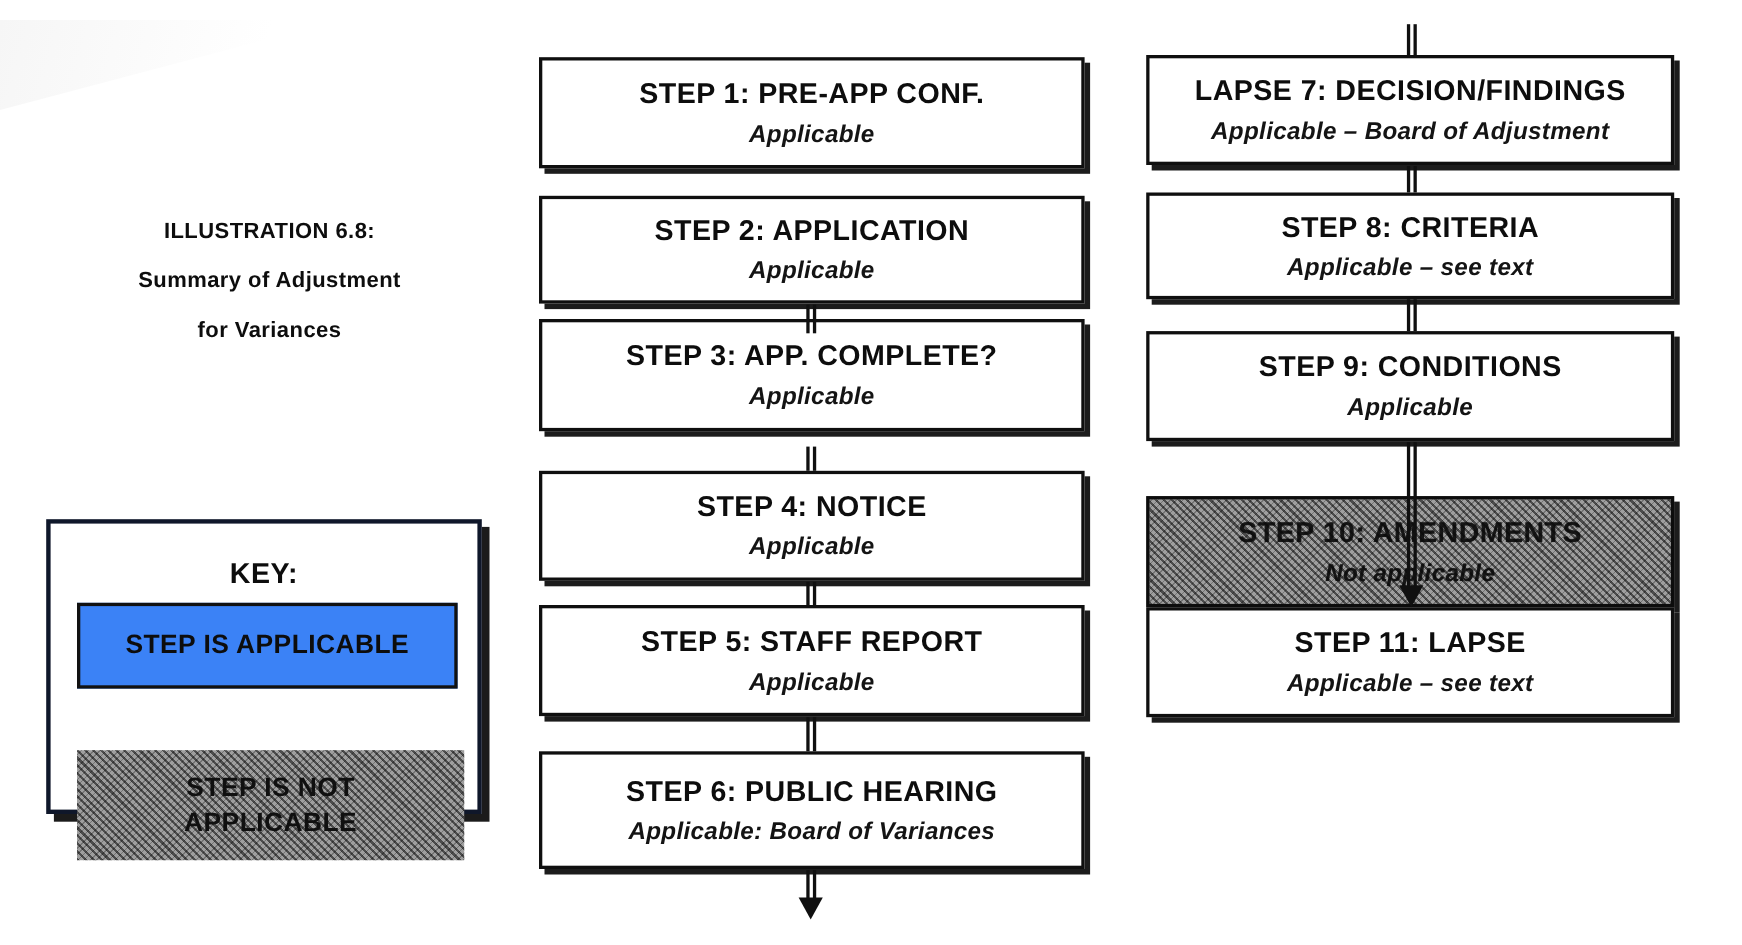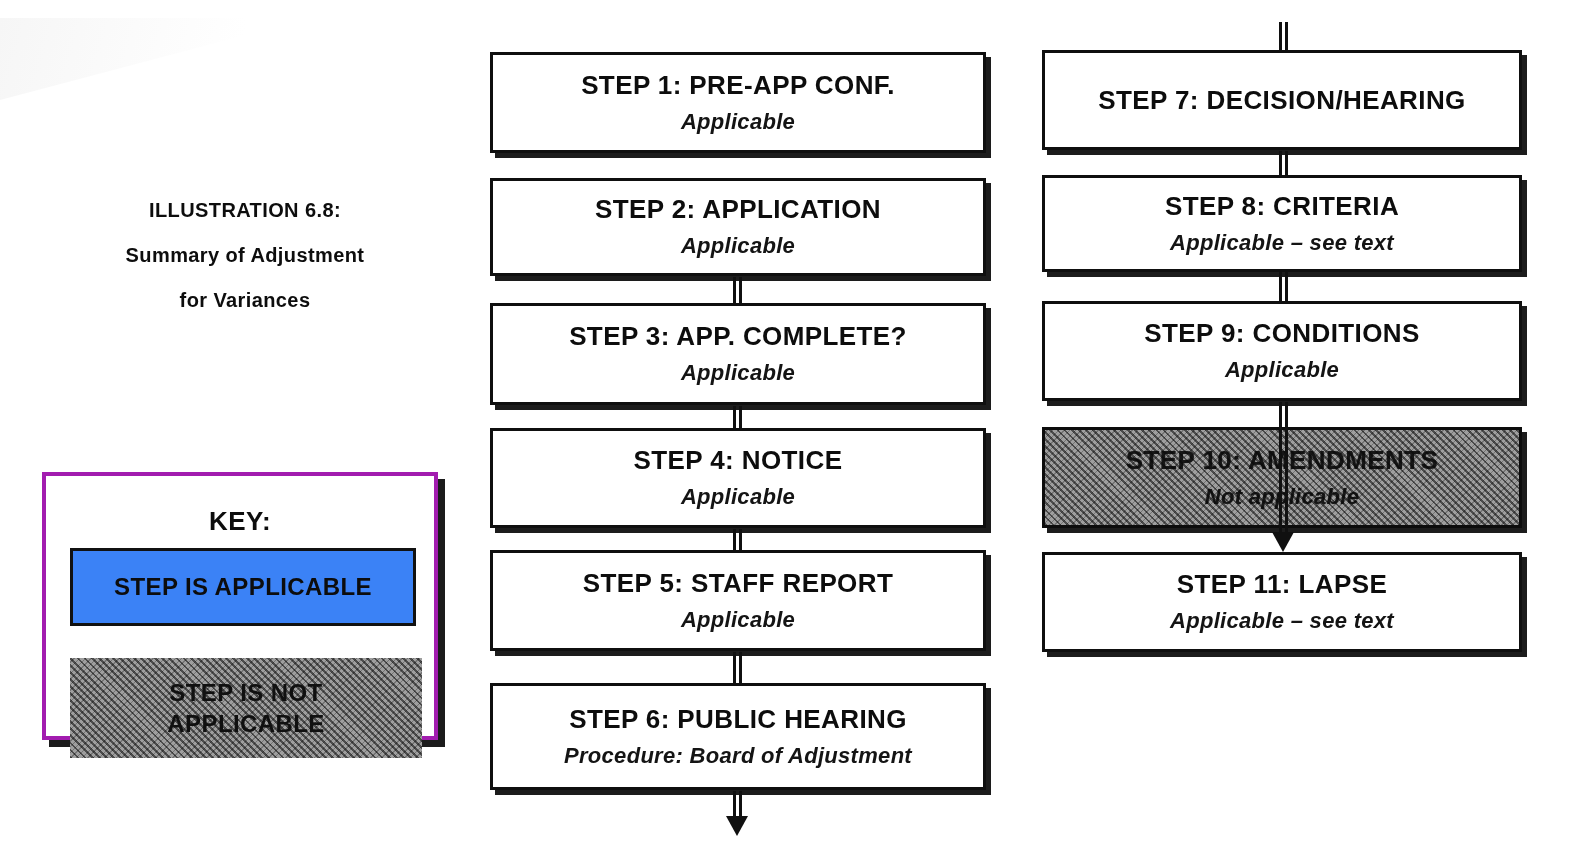--- a/index.html
+++ b/index.html
@@ -23,35 +23,36 @@
     text-align:center;padding:12px 10px;
   }
   .step-title{font-weight:700;font-size:26px;letter-spacing:.4px;color:#0d0d0d;line-height:34px;}
   .step-sub{font-weight:700;font-style:italic;font-size:22px;letter-spacing:.3px;color:#141414;line-height:32px;margin-top:4px;}
   .na{
     background:
       repeating-linear-gradient(45deg, rgba(0,0,0,.50) 0 2px, rgba(255,255,255,.05) 2px 5px),
       repeating-linear-gradient(-45deg, rgba(0,0,0,.30) 0 1px, transparent 1px 4px),
       #999999;
     border-color:#0c0c0c;
+    margin-top:24px;
   }
   .na .step-title,.na .step-sub{color:rgba(10,10,10,.82);text-shadow:0 0 1px rgba(0,0,0,.5);}
   .conn{
     position:absolute;width:9px;box-sizing:border-box;
     border-left:3px solid #101010;border-right:3px solid #101010;
   }
   .arrowhead{
     position:absolute;width:0;height:0;
     border-left:11px solid transparent;border-right:11px solid transparent;
     border-top:20px solid #101010;
   }
   .above{z-index:5;}
   .key-box{
     position:absolute;left:42px;top:472px;width:396px;height:268px;box-sizing:border-box;
-    background:#ffffff;border:4px solid #a21caf;box-shadow:7px 7px 0 #1b1b1b;
+    background:#ffffff;border:4px solid #0f172a;box-shadow:7px 7px 0 #1b1b1b;
   }
   .key-heading{
     position:absolute;left:0;top:30px;width:100%;text-align:center;
     font-weight:700;font-size:26px;letter-spacing:.5px;color:#0d0d0d;
   }
   .key-sample{
     position:absolute;left:24px;width:346px;box-sizing:border-box;
     display:flex;flex-direction:column;align-items:center;justify-content:center;text-align:center;
   }
   .key-applicable{top:72px;height:78px;background:#3b82f6;border:3px solid #111111;}
@@ -84,39 +85,40 @@
   </div>
 
   <div class="box" style="left:490px;top:52px;width:496px;height:101px">
     <div class="step-title">STEP 1: PRE-APP CONF.</div>
     <div class="step-sub">Applicable</div>
   </div>
   <div class="box" style="left:490px;top:178px;width:496px;height:98px">
     <div class="step-title">STEP 2: APPLICATION</div>
     <div class="step-sub">Applicable</div>
   </div>
-  <div class="box" style="left:490px;top:303px;width:496px;height:102px">
+  <div class="box" style="left:490px;top:290px;width:496px;height:102px">
     <div class="step-title">STEP 3: APP. COMPLETE?</div>
     <div class="step-sub">Applicable</div>
   </div>
   <div class="box" style="left:490px;top:428px;width:496px;height:100px">
     <div class="step-title">STEP 4: NOTICE</div>
     <div class="step-sub">Applicable</div>
   </div>
   <div class="box" style="left:490px;top:550px;width:496px;height:101px">
     <div class="step-title">STEP 5: STAFF REPORT</div>
     <div class="step-sub">Applicable</div>
   </div>
   <div class="box" style="left:490px;top:683px;width:496px;height:107px">
     <div class="step-title">STEP 6: PUBLIC HEARING</div>
-    <div class="step-sub">Procedure: Board of Adjustment</div>
+    <div class="step-sub">Applicable: Board of Variances</div>
   </div>
 
   <div class="box" style="left:1042px;top:50px;width:480px;height:100px">
-    <div class="step-title">STEP 7: DECISION/HEARING</div>
+    <div class="step-title">LAPSE 7: DECISION/FINDINGS</div>
+    <div class="step-sub">Applicable – Board of Adjustment</div>
   </div>
   <div class="box" style="left:1042px;top:175px;width:480px;height:97px">
     <div class="step-title">STEP 8: CRITERIA</div>
     <div class="step-sub">Applicable – see text</div>
   </div>
   <div class="box" style="left:1042px;top:301px;width:480px;height:100px">
     <div class="step-title">STEP 9: CONDITIONS</div>
     <div class="step-sub">Applicable</div>
   </div>
   <div class="box na" style="left:1042px;top:427px;width:480px;height:101px">

